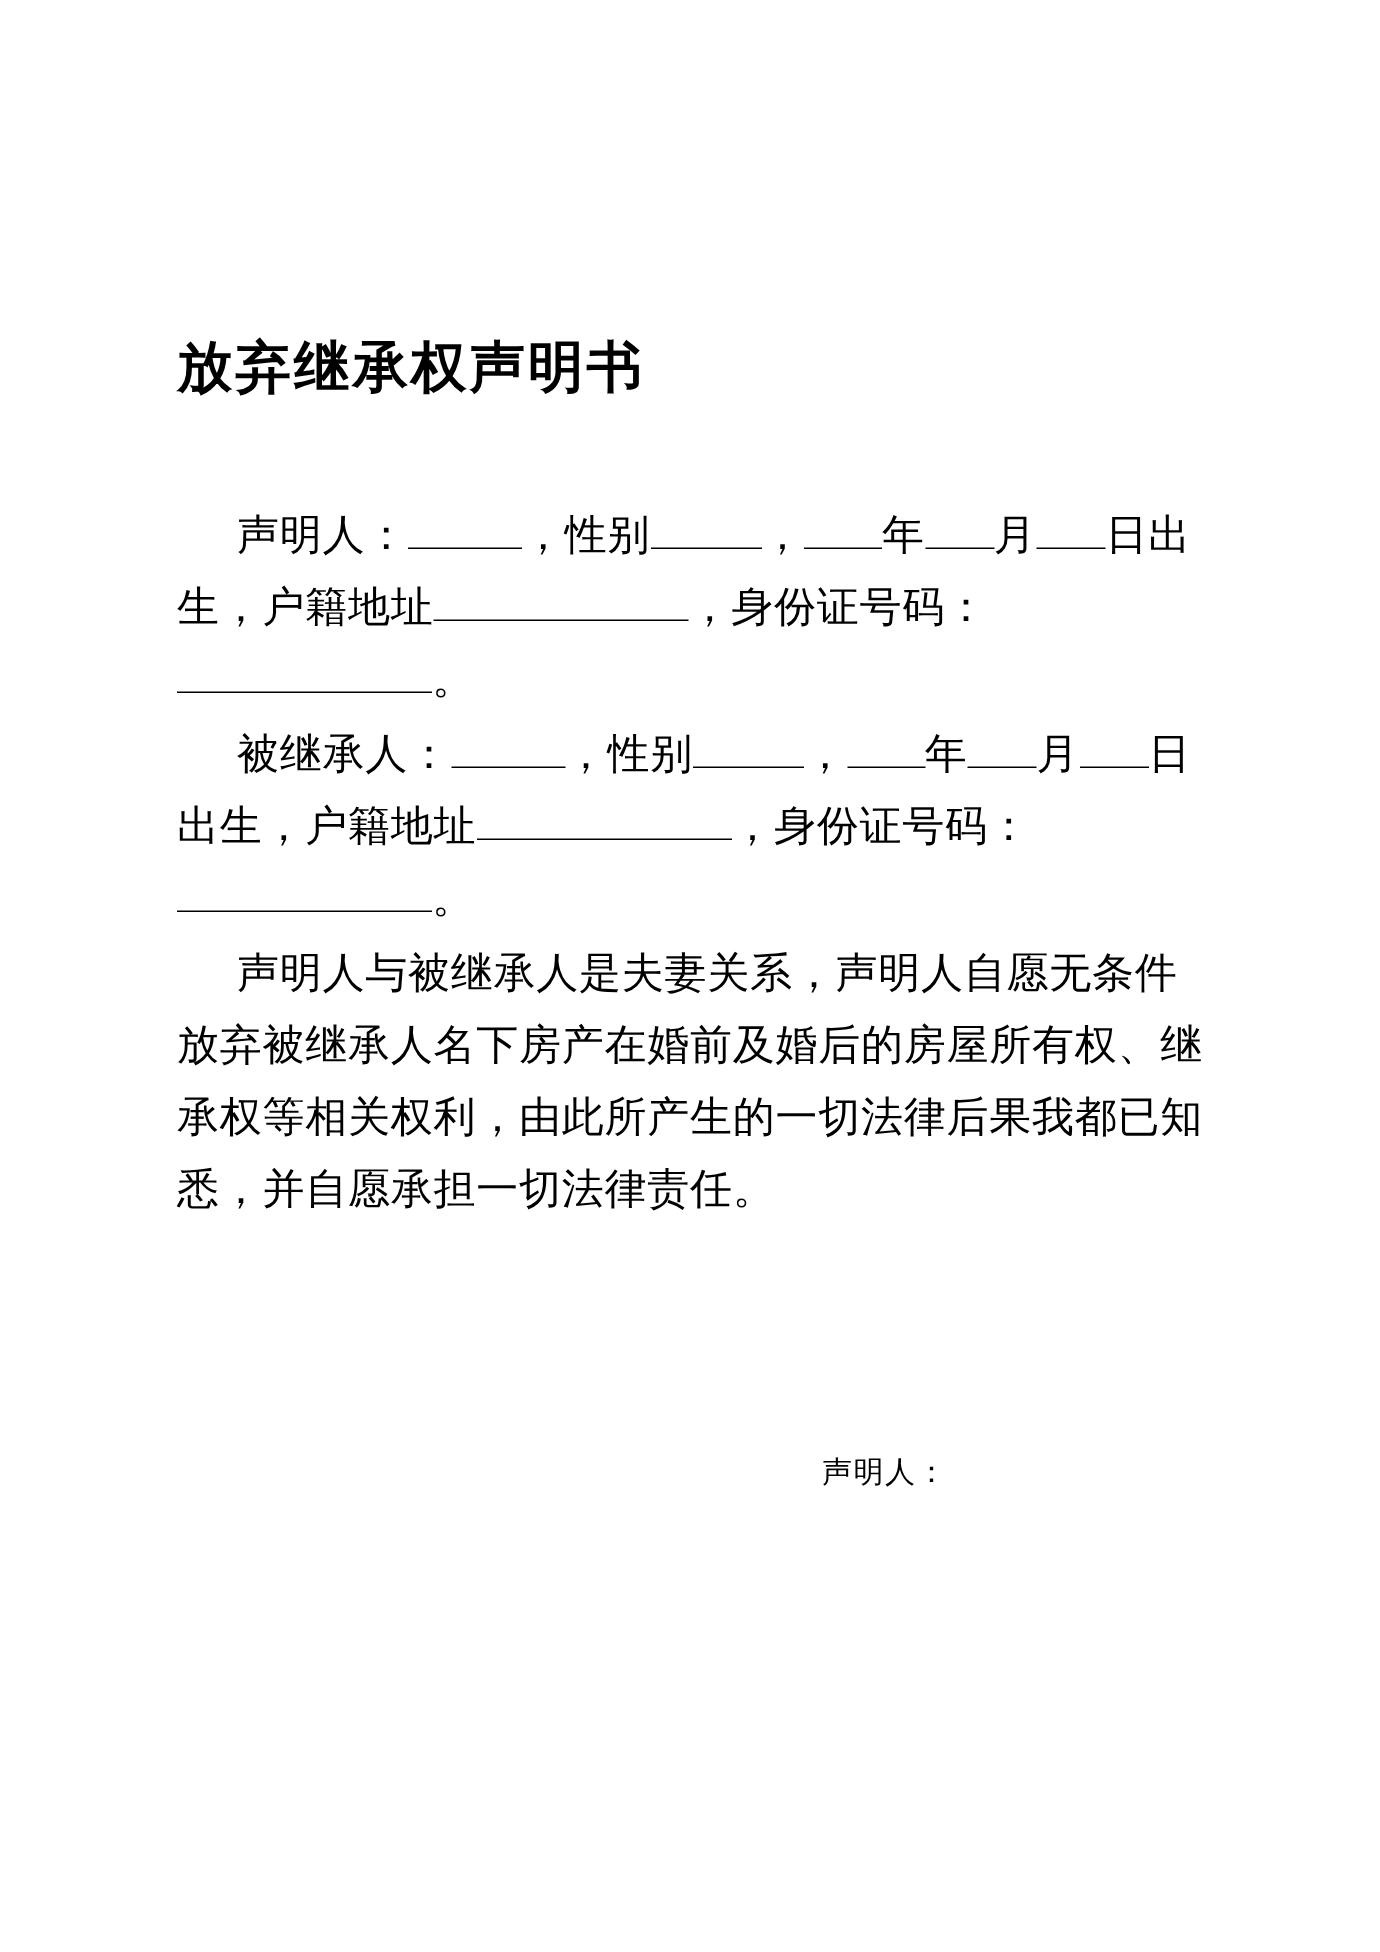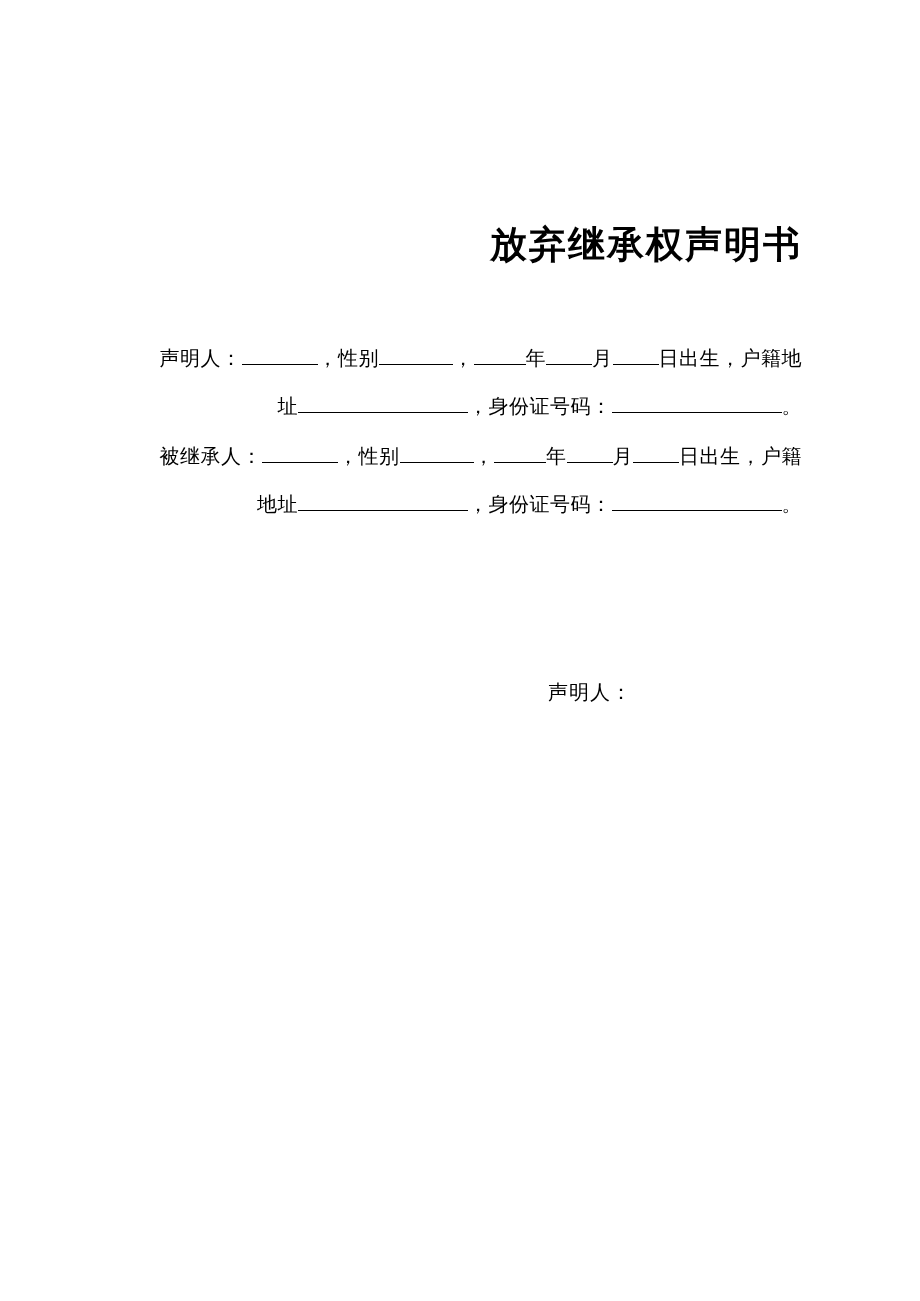--- a/index.html
+++ b/index.html
@@ -15,34 +15,33 @@
     overflow: hidden;
   }
   .page {
     position: relative;
     width: 920px;
     height: 1301px;
     box-sizing: border-box;
     padding: 0 118px;
   }
   .doc-title {
-    text-align: right;
+    text-align: left;
     font-family: "DejaVu Serif", "Liberation Serif", serif;
     font-size: 37px;
     font-weight: bold;
     letter-spacing: 2px;
     margin-top: 222px;
     line-height: 1.2;
   }
   .body-block {
     margin-top: 68px;
-    font-size: 20px;
+    font-size: 28px;
     line-height: 48px;
     letter-spacing: 0.5px;
-    text-align: right;
   }
   .para {
     text-indent: 40px;
     margin: 0;
   }
   .para.p-spaced {
     margin-top: 2px;
   }
   .blank {
     display: inline-block;
@@ -80,20 +79,21 @@
 <div class="page">
 
   <h1 class="doc-title">放弃继承权声明书</h1>
 
   <div class="body-block">
 
     <p class="para"><span>声明人：</span><span class="blank b-name"></span><span>，</span><span>性别</span><span class="blank b-sex"></span><span>，</span><span class="blank b-year"></span><span>年</span><span class="blank b-month"></span><span>月</span><span class="blank b-day"></span><span>日出生，</span><span>户籍地址</span><span class="blank b-addr"></span><span>，</span><span>身份证号码：</span><span class="blank b-id"></span><span>。</span></p>
 
     <p class="para p-spaced"><span>被继承人：</span><span class="blank b-name"></span><span>，</span><span>性别</span><span class="blank b-sex"></span><span>，</span><span class="blank b-year"></span><span>年</span><span class="blank b-month"></span><span>月</span><span class="blank b-day"></span><span>日出生，</span><span>户籍地址</span><span class="blank b-addr"></span><span>，</span><span>身份证号码：</span><span class="blank b-id"></span><span>。</span></p>
 
+    <p class="para p-spaced">声明人与被继承人是夫妻关系，声明人自愿无条件放弃被继承人名下房产在婚前及婚后的房屋所有权、继承权等相关权利，由此所产生的一切法律后果我都已知悉，并自愿承担一切法律责任。</p>
 
   </div>
 
   <div class="sign-block">
     <p class="sign-line">声明人：</p>
   </div>
 
 </div>
 
 </body></html>

